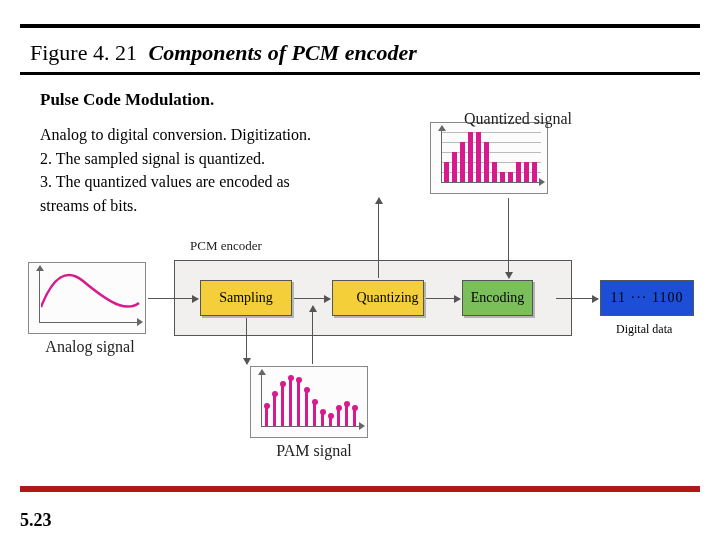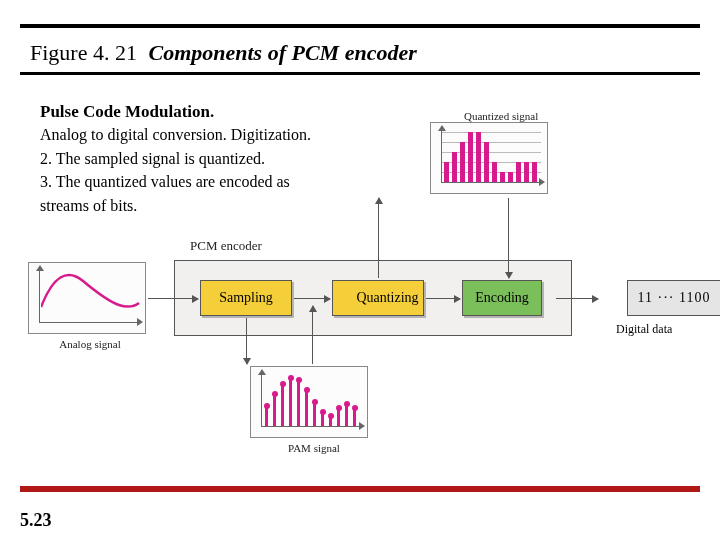--- a/index.html
+++ b/index.html
@@ -9,63 +9,63 @@
     background: #fff;
     font-family: "Times New Roman", Times, serif;
     position: relative;
     color: #000;
   }
   .top-bar { position:absolute; top:24px; left:20px; width:680px; height:4px; background:#000; }
   .fig-title { position:absolute; top:40px; left:30px; font-size:22px; }
   .fig-title .num { font-weight: normal; }
   .fig-title .desc { font-style: italic; font-weight: bold; margin-left:6px; }
   .mid-bar { position:absolute; top:72px; left:20px; width:680px; height:3px; background:#000; }
-  .subtitle { position:absolute; top:102px; left:40px; font-size:17px; font-weight:bold; }
+  .subtitle { position:absolute; top:90px; left:40px; font-size:17px; font-weight:bold; }
   .desc-block { position:absolute; top:124px; left:40px; width:360px; font-size:16px; line-height:1.35; }
   .desc-block div { margin-bottom:2px; }
   .bottom-bar { position:absolute; top:486px; left:20px; width:680px; height:6px; background:#b01818; }
   .page-num { position:absolute; top:510px; left:20px; font-size:18px; font-weight:bold; }
 
   
   .diagram { position:absolute; top:110px; left:0; width:720px; height:370px; }
 
   
   .chart {
     position:absolute; width:118px; height:72px;
     border:1px solid #888; background:#fcfcfc;
   }
   .chart .axis-x { position:absolute; bottom:10px; left:10px; right:6px; height:1px; background:#666; }
   .chart .axis-y { position:absolute; bottom:10px; left:10px; top:6px; width:1px; background:#666; }
   .chart .arrow-r { position:absolute; bottom:7px; right:2px; width:0; height:0; border-left:6px solid #666; border-top:4px solid transparent; border-bottom:4px solid transparent; }
   .chart .arrow-u { position:absolute; top:2px; left:7px; width:0; height:0; border-bottom:6px solid #666; border-left:4px solid transparent; border-right:4px solid transparent; }
-  .chart-label { position:absolute; font-size:11px; color:#222; text-align:center; }
+  .chart-label { position:absolute; font-size:16px; color:#222; text-align:center; }
 
   
   .gridline { position:absolute; left:10px; right:6px; height:1px; background:#bbb; }
 
   
   .lolli { position:absolute; bottom:11px; width:3px; background:#d81b8c; }
   .lolli::after { content:""; position:absolute; top:-3px; left:-1.5px; width:6px; height:6px; background:#d81b8c; border-radius:50%; }
   .bar { position:absolute; bottom:11px; width:5px; background:#d81b8c; }
 
   
   .encoder-box { position:absolute; border:1px solid #555; background:#f1f0ee; }
   .encoder-label { position:absolute; font-size:13px; color:#222; }
 
   
   .stage {
     position:absolute; height:36px; border:1px solid #555;
     text-align:center; font-size:14px; line-height:34px;
     box-shadow: 2px 2px 0 rgba(0,0,0,0.25);
   }
   .stage.yellow { background:#f5cf3a; width:92px; }
-  .stage.green  { background:#7bbf5a; width:80px; }
+  .stage.green  { background:#7bbf5a; width:71px; }
 
   
-  .outbox { position:absolute; height:36px; width:94px; border:1px solid #555; background:#e5e5e5; font-size:14px; text-align:center; line-height:34px; letter-spacing:1px;margin-left:27px;}
+  .outbox { position:absolute; height:36px; width:94px; border:1px solid #555; background:#1d4ed8; font-size:14px; text-align:center; line-height:34px; letter-spacing:1px;}
   .out-label { position:absolute; font-size:12px; }
 
   
   .harrow { position:absolute; height:1px; background:#555; }
   .harrow::after { content:""; position:absolute; right:-1px; top:-3px; width:0; height:0; border-left:7px solid #555; border-top:4px solid transparent; border-bottom:4px solid transparent; }
   
   .vline { position:absolute; width:1px; background:#555; }
   .vline.arrow-down::after { content:""; position:absolute; bottom:-1px; left:-3px; width:0; height:0; border-top:7px solid #555; border-left:4px solid transparent; border-right:4px solid transparent; }
   .vline.arrow-up::after { content:""; position:absolute; top:-1px; left:-3px; width:0; height:0; border-bottom:7px solid #555; border-left:4px solid transparent; border-right:4px solid transparent; }
 

